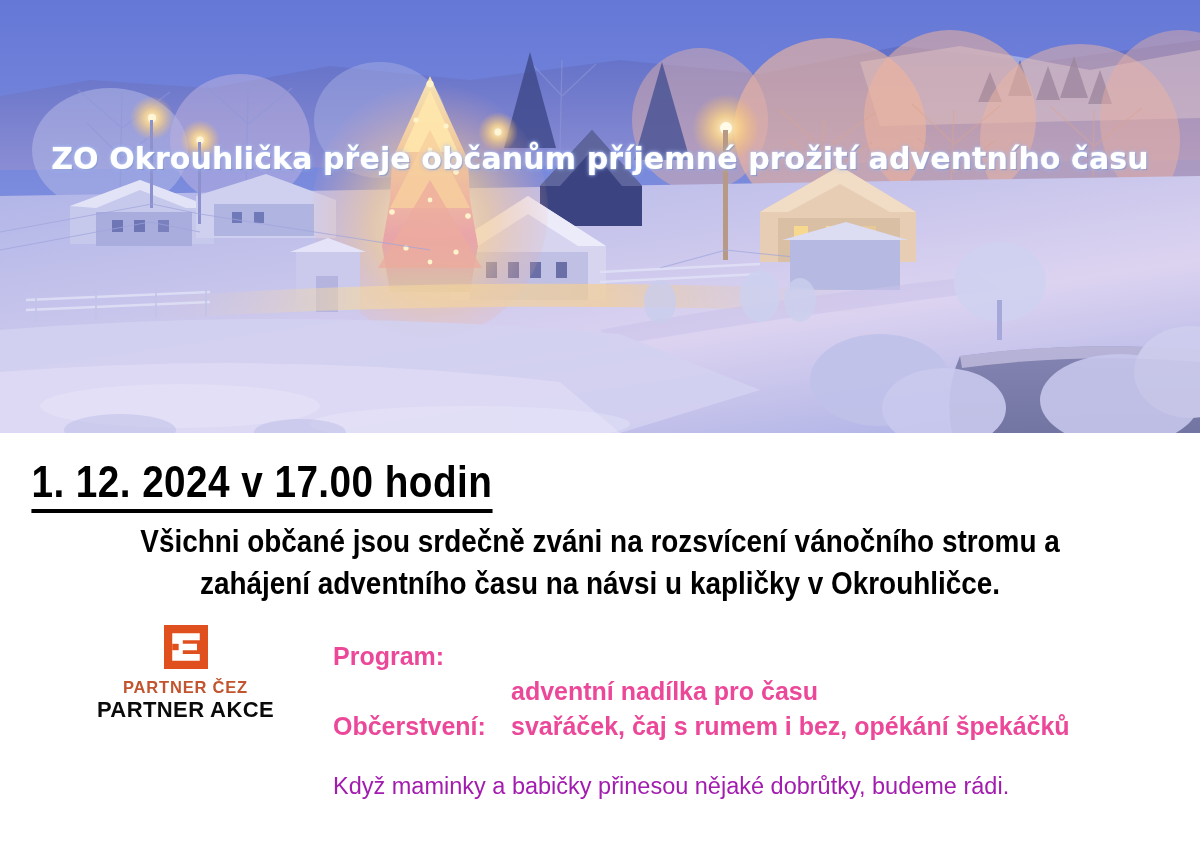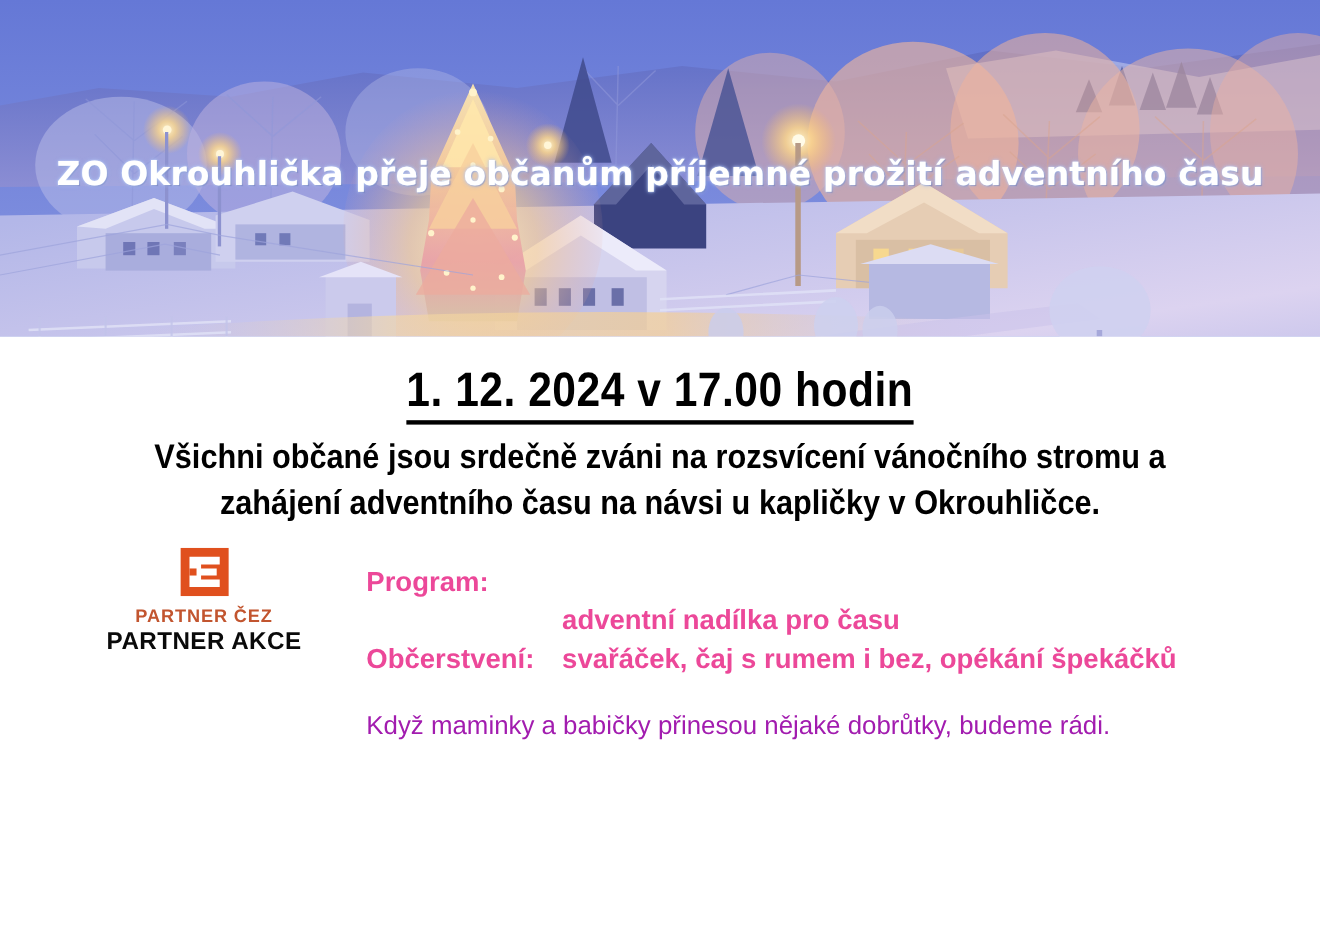--- a/index.html
+++ b/index.html
@@ -19,21 +19,21 @@
     position: relative;
     width: 1200px;
     height: 848px;
     background: #ffffff;
   }
 
   
   .photo {
     position: relative;
     width: 1200px;
-    height: 306px;
+    height: 433px;
     overflow: hidden;
     background: #6b7fd8;
   }
   .photo svg { display: block; width: 1200px; height: 433px; }
 
   .photo-caption {
     position: absolute;
     left: 0;
     right: 0;
     top: 141px;
@@ -57,21 +57,21 @@
     width: 1200px;
     height: 415px;
     background: #ffffff;
   }
 
   .headline {
     position: absolute;
     top: 24px;
     left: 0;
     width: 1200px;
-    text-align: center;
+    text-align: left;
   }
   .headline-date {
     display: inline-block;
     font-family: "Liberation Sans Narrow", "Liberation Sans", sans-serif;
     font-size: 44px;
     font-weight: bold;
     color: #000000;
     letter-spacing: 0.5px;
     border-bottom: 4px solid #000;
     padding-bottom: 2px;

